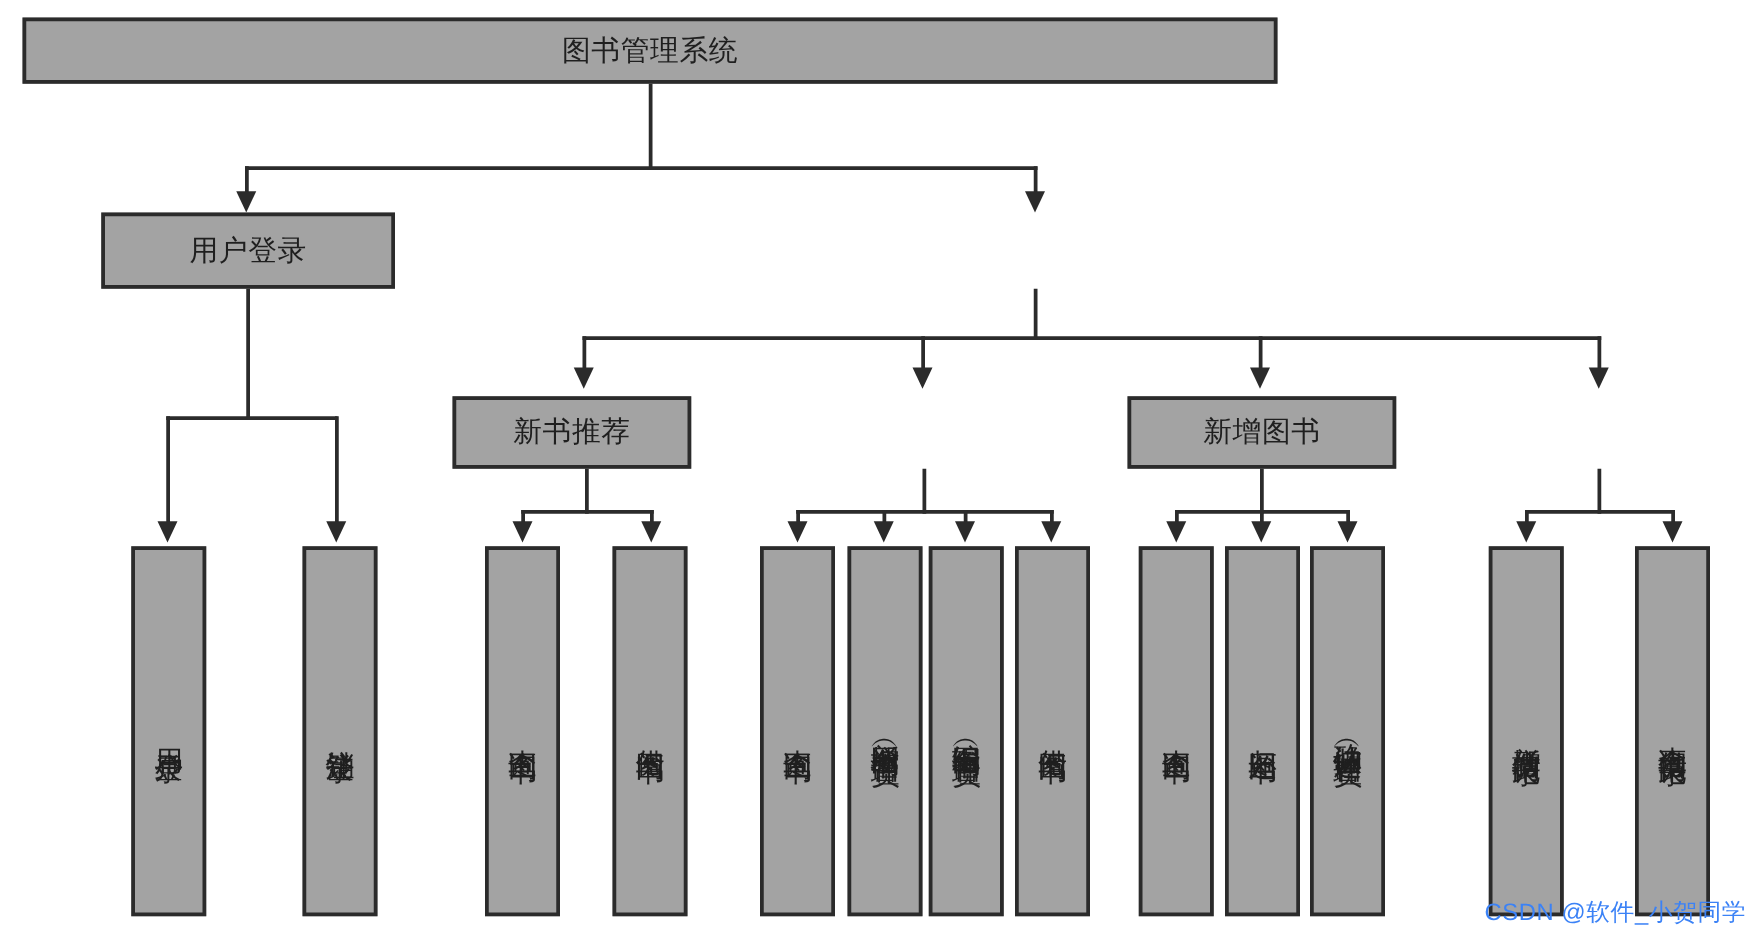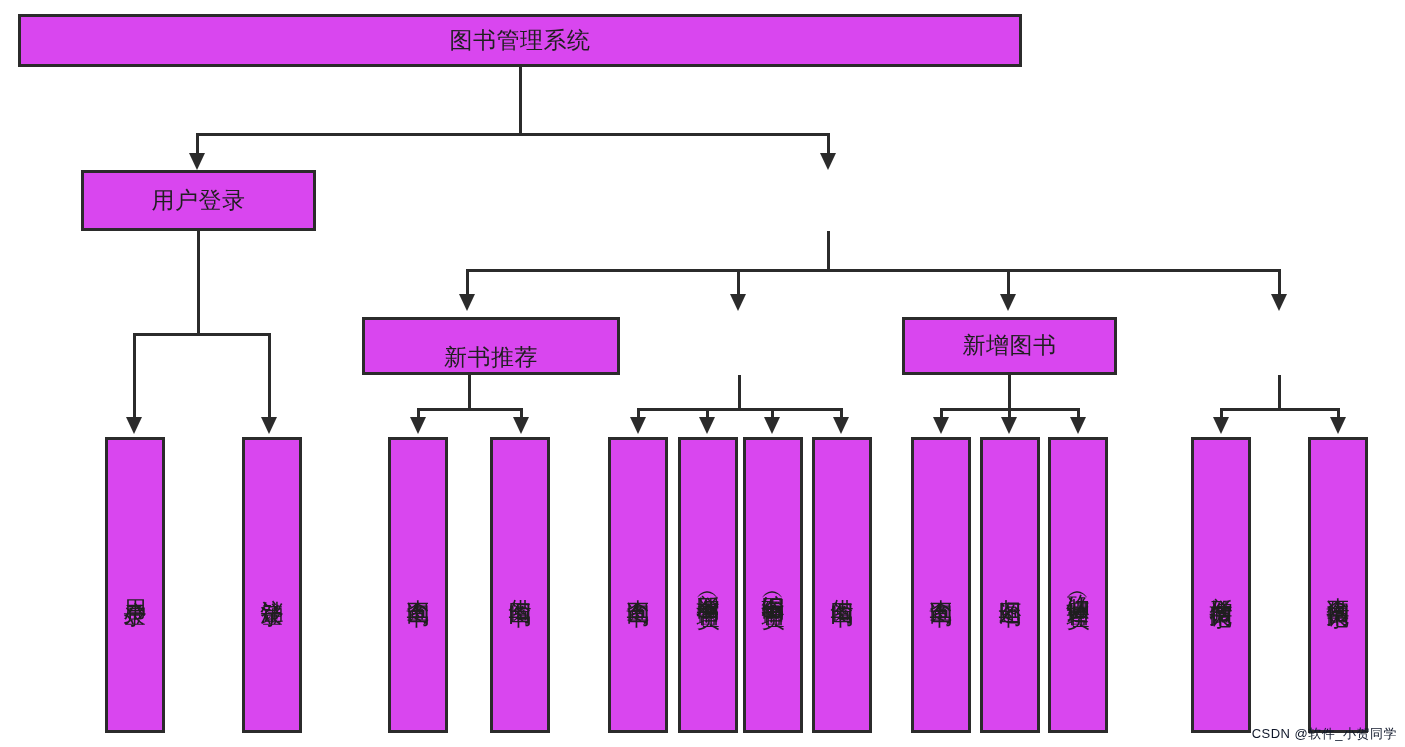--- a/index.html
+++ b/index.html
@@ -15,21 +15,21 @@
     width: 1405px;
     height: 747px;
     background: #ffffff;
     overflow: hidden;
   }
   
   .node {
     position: absolute;
     box-sizing: border-box;
     border: 3px solid #2b2b2b;
-    background: #d946ef;
+    background: #a3a3a3;
     display: flex;
     align-items: center;
     justify-content: center;
     color: #1a1a1a;
   }
   .node.root {
     border-width: 3px;
   }
   .node-label {
     font-size: 23px;
@@ -72,22 +72,22 @@
     border-left: 8px solid transparent;
     border-right: 8px solid transparent;
     border-top: 17px solid #2b2b2b;
   }
 
   
   #watermark {
     position: absolute;
     right: 8px;
     bottom: 4px;
-    font-size: 13px;
-    color: #0f172a;
+    font-size: 19px;
+    color: #3b82f6;
     letter-spacing: 0.5px;
     white-space: nowrap;
     user-select: none;
   }
 </style>
 </head>
 <body>
 
 <div id="canvas">
 
@@ -125,21 +125,21 @@
 
   <div class="line v" style="left:737px; top:269px; width:3px; height:28px;"></div>
   <div class="arrow" style="left:730px; top:294px;"></div>
 
   <div class="line v" style="left:1007px; top:269px; width:3px; height:28px;"></div>
   <div class="arrow" style="left:1000px; top:294px;"></div>
 
   <div class="line v" style="left:1278px; top:269px; width:3px; height:28px;"></div>
   <div class="arrow" style="left:1271px; top:294px;"></div>
 
-  <div class="node" style="left:362px; top:317px; width:258px; height:58px;align-items:flex-end;">
+  <div class="node" style="left:362px; top:317px; width:191px; height:58px;">
     <span class="node-label">新书推荐</span>
   </div>
 
 
   <div class="node" style="left:902px; top:317px; width:215px; height:58px;">
     <span class="node-label">新增图书</span>
   </div>
 
 
   <div class="line v" style="left:468px; top:375px; width:3px; height:36px;"></div>

